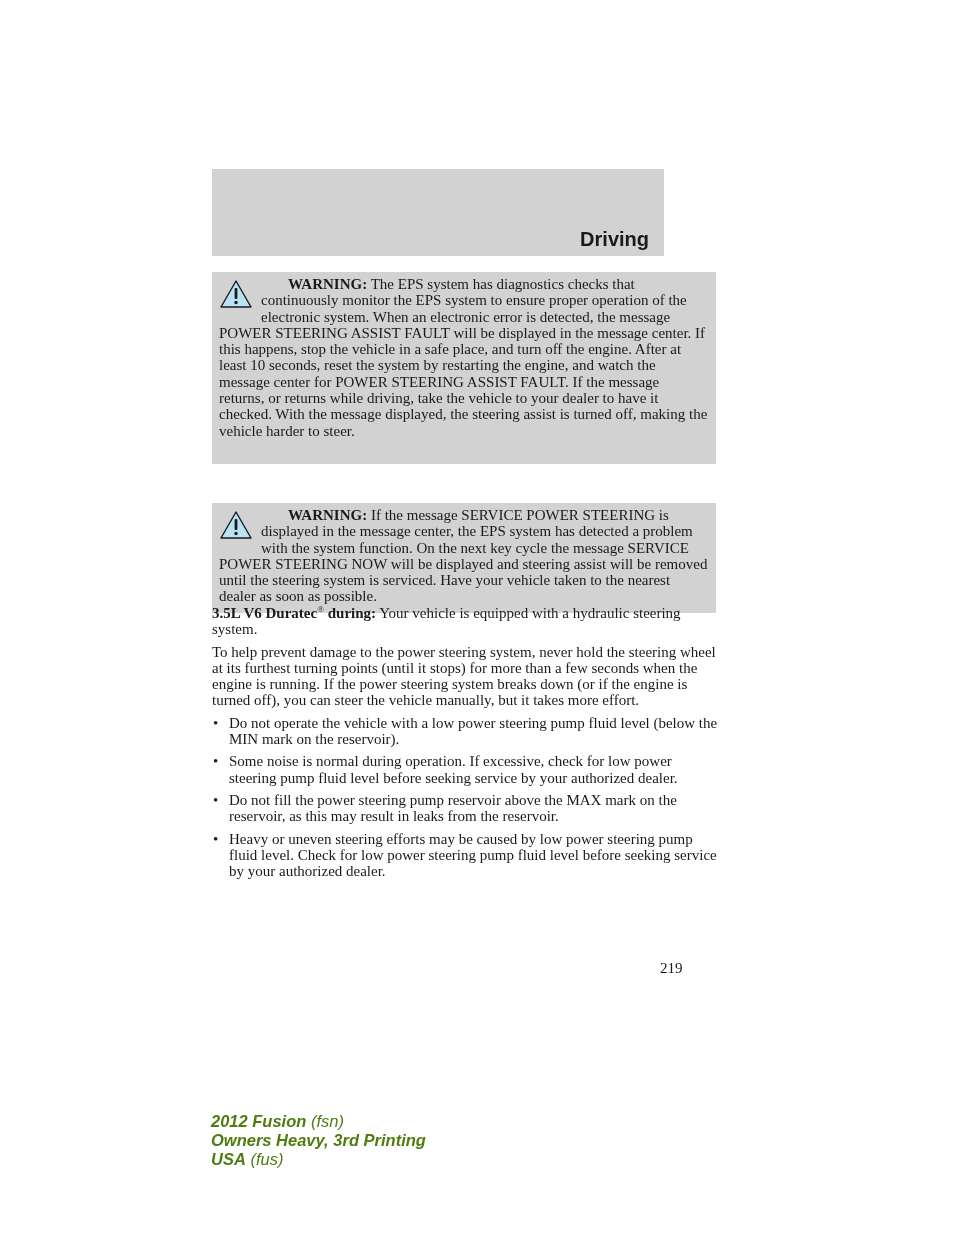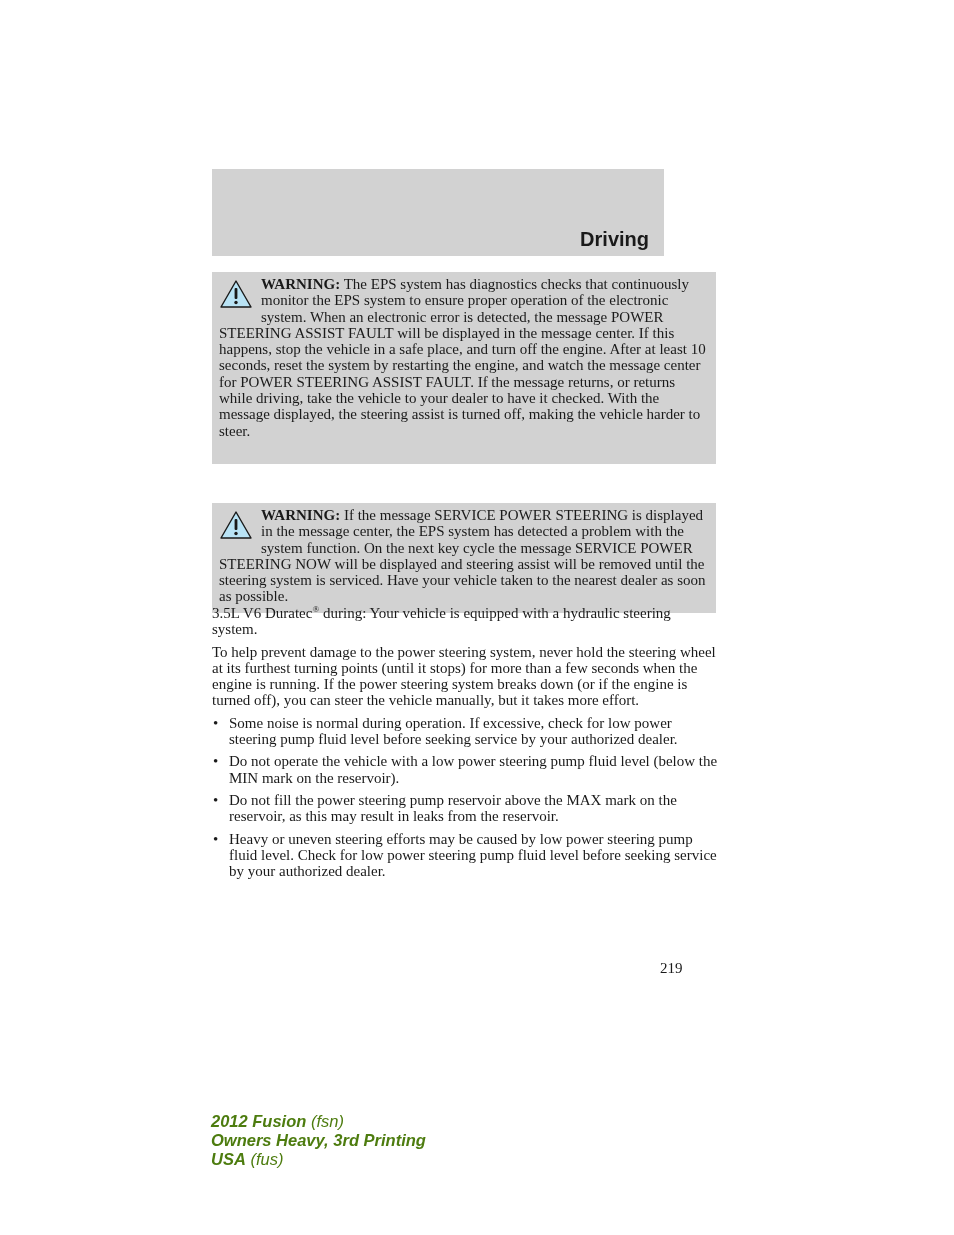--- a/index.html
+++ b/index.html
@@ -7,26 +7,26 @@
            font-family: "Liberation Serif", "DejaVu Serif", serif; color: #1a1a1a; }
     .header-band { position: absolute; left: 212px; top: 169px; width: 452px; height: 87px;
                    background: #d2d2d2; }
     .header-title { position: absolute; right: 15px; bottom: 5px;
                     font-family: "Liberation Sans", "DejaVu Sans", sans-serif;
                     font-weight: bold; font-size: 20px; color: #1a1a1a; }
     .warning { position: absolute; left: 212px; width: 504px; background: #d2d2d2;
                box-sizing: border-box; padding: 4px 8px 8px 7px;
                font-size: 15px; line-height: 16.3px; }
     .warning .icon { float: left; width: 34px; height: 30px; margin: 3px 8px 0 0; }
-    .warning .label { font-weight: bold; }
+    .warning .label { font-weight: bold; margin-left: 27px; }
     .w1 { top: 272px; height: 192px; }
     .w2 { top: 503px; height: 110px; }
     .body-text { position: absolute; left: 212px; width: 506px; font-size: 15px; line-height: 16.3px; }
     .para { margin: 0 0 6px 0; }
-    .bold { font-weight: normal; text-align: center; }
+    .bold { font-weight: bold; text-align: center; }
     sup { font-size: 9px; line-height: 0; }
     ul.bullets { list-style: none; margin: 0; padding: 0; }
     ul.bullets li { position: relative; padding-left: 17px; margin-bottom: 6px; }
     ul.bullets li::before { content: "\2022"; position: absolute; left: 1px; top: 0; }
     .page-number { position: absolute; left: 660px; width: 56px; top: 960px; font-size: 15px; }
     .footer { position: absolute; left: 211px; top: 1112px;
               font-family: "Liberation Sans", "DejaVu Sans", sans-serif;
               font-style: italic; font-size: 16.5px; line-height: 19px; color: #4d7c0f; }
     .footer .b { font-weight: bold; }
   </style>
@@ -56,22 +56,22 @@
   <span class="label">WARNING:</span>
   <span>If the message SERVICE POWER STEERING is displayed in the message center, the EPS system has detected a problem with the system function. On the next key cycle the message SERVICE POWER STEERING NOW will be displayed and steering assist will be removed until the steering system is serviced. Have your vehicle taken to the nearest dealer as soon as possible.</span>
 </div>
 
 <div class="body-text" style="top:605px;">
   <p class="para">
     <span class="bold">3.5L V6 Duratec</span><sup>®</sup><span class="bold"> during:</span><span> Your vehicle is equipped with a hydraulic steering system.</span>
   </p>
   <p class="para">To help prevent damage to the power steering system, never hold the steering wheel at its furthest turning points (until it stops) for more than a few seconds when the engine is running. If the power steering system breaks down (or if the engine is turned off), you can steer the vehicle manually, but it takes more effort.</p>
   <ul class="bullets">
+    <li>Do not operate the vehicle with a low power steering pump fluid level (below the MIN mark on the reservoir).</li>
     <li>Some noise is normal during operation. If excessive, check for low power steering pump fluid level before seeking service by your authorized dealer.</li>
-    <li>Do not operate the vehicle with a low power steering pump fluid level (below the MIN mark on the reservoir).</li>
     <li>Do not fill the power steering pump reservoir above the MAX mark on the reservoir, as this may result in leaks from the reservoir.</li>
     <li>Heavy or uneven steering efforts may be caused by low power steering pump fluid level. Check for low power steering pump fluid level before seeking service by your authorized dealer.</li>
   </ul>
 </div>
 
 <div class="page-number">219</div>
 
 <div class="footer">
   <div><span class="b">2012 Fusion</span><span> (fsn)</span></div>
   <div><span class="b">Owners Heavy, 3rd Printing</span></div>

